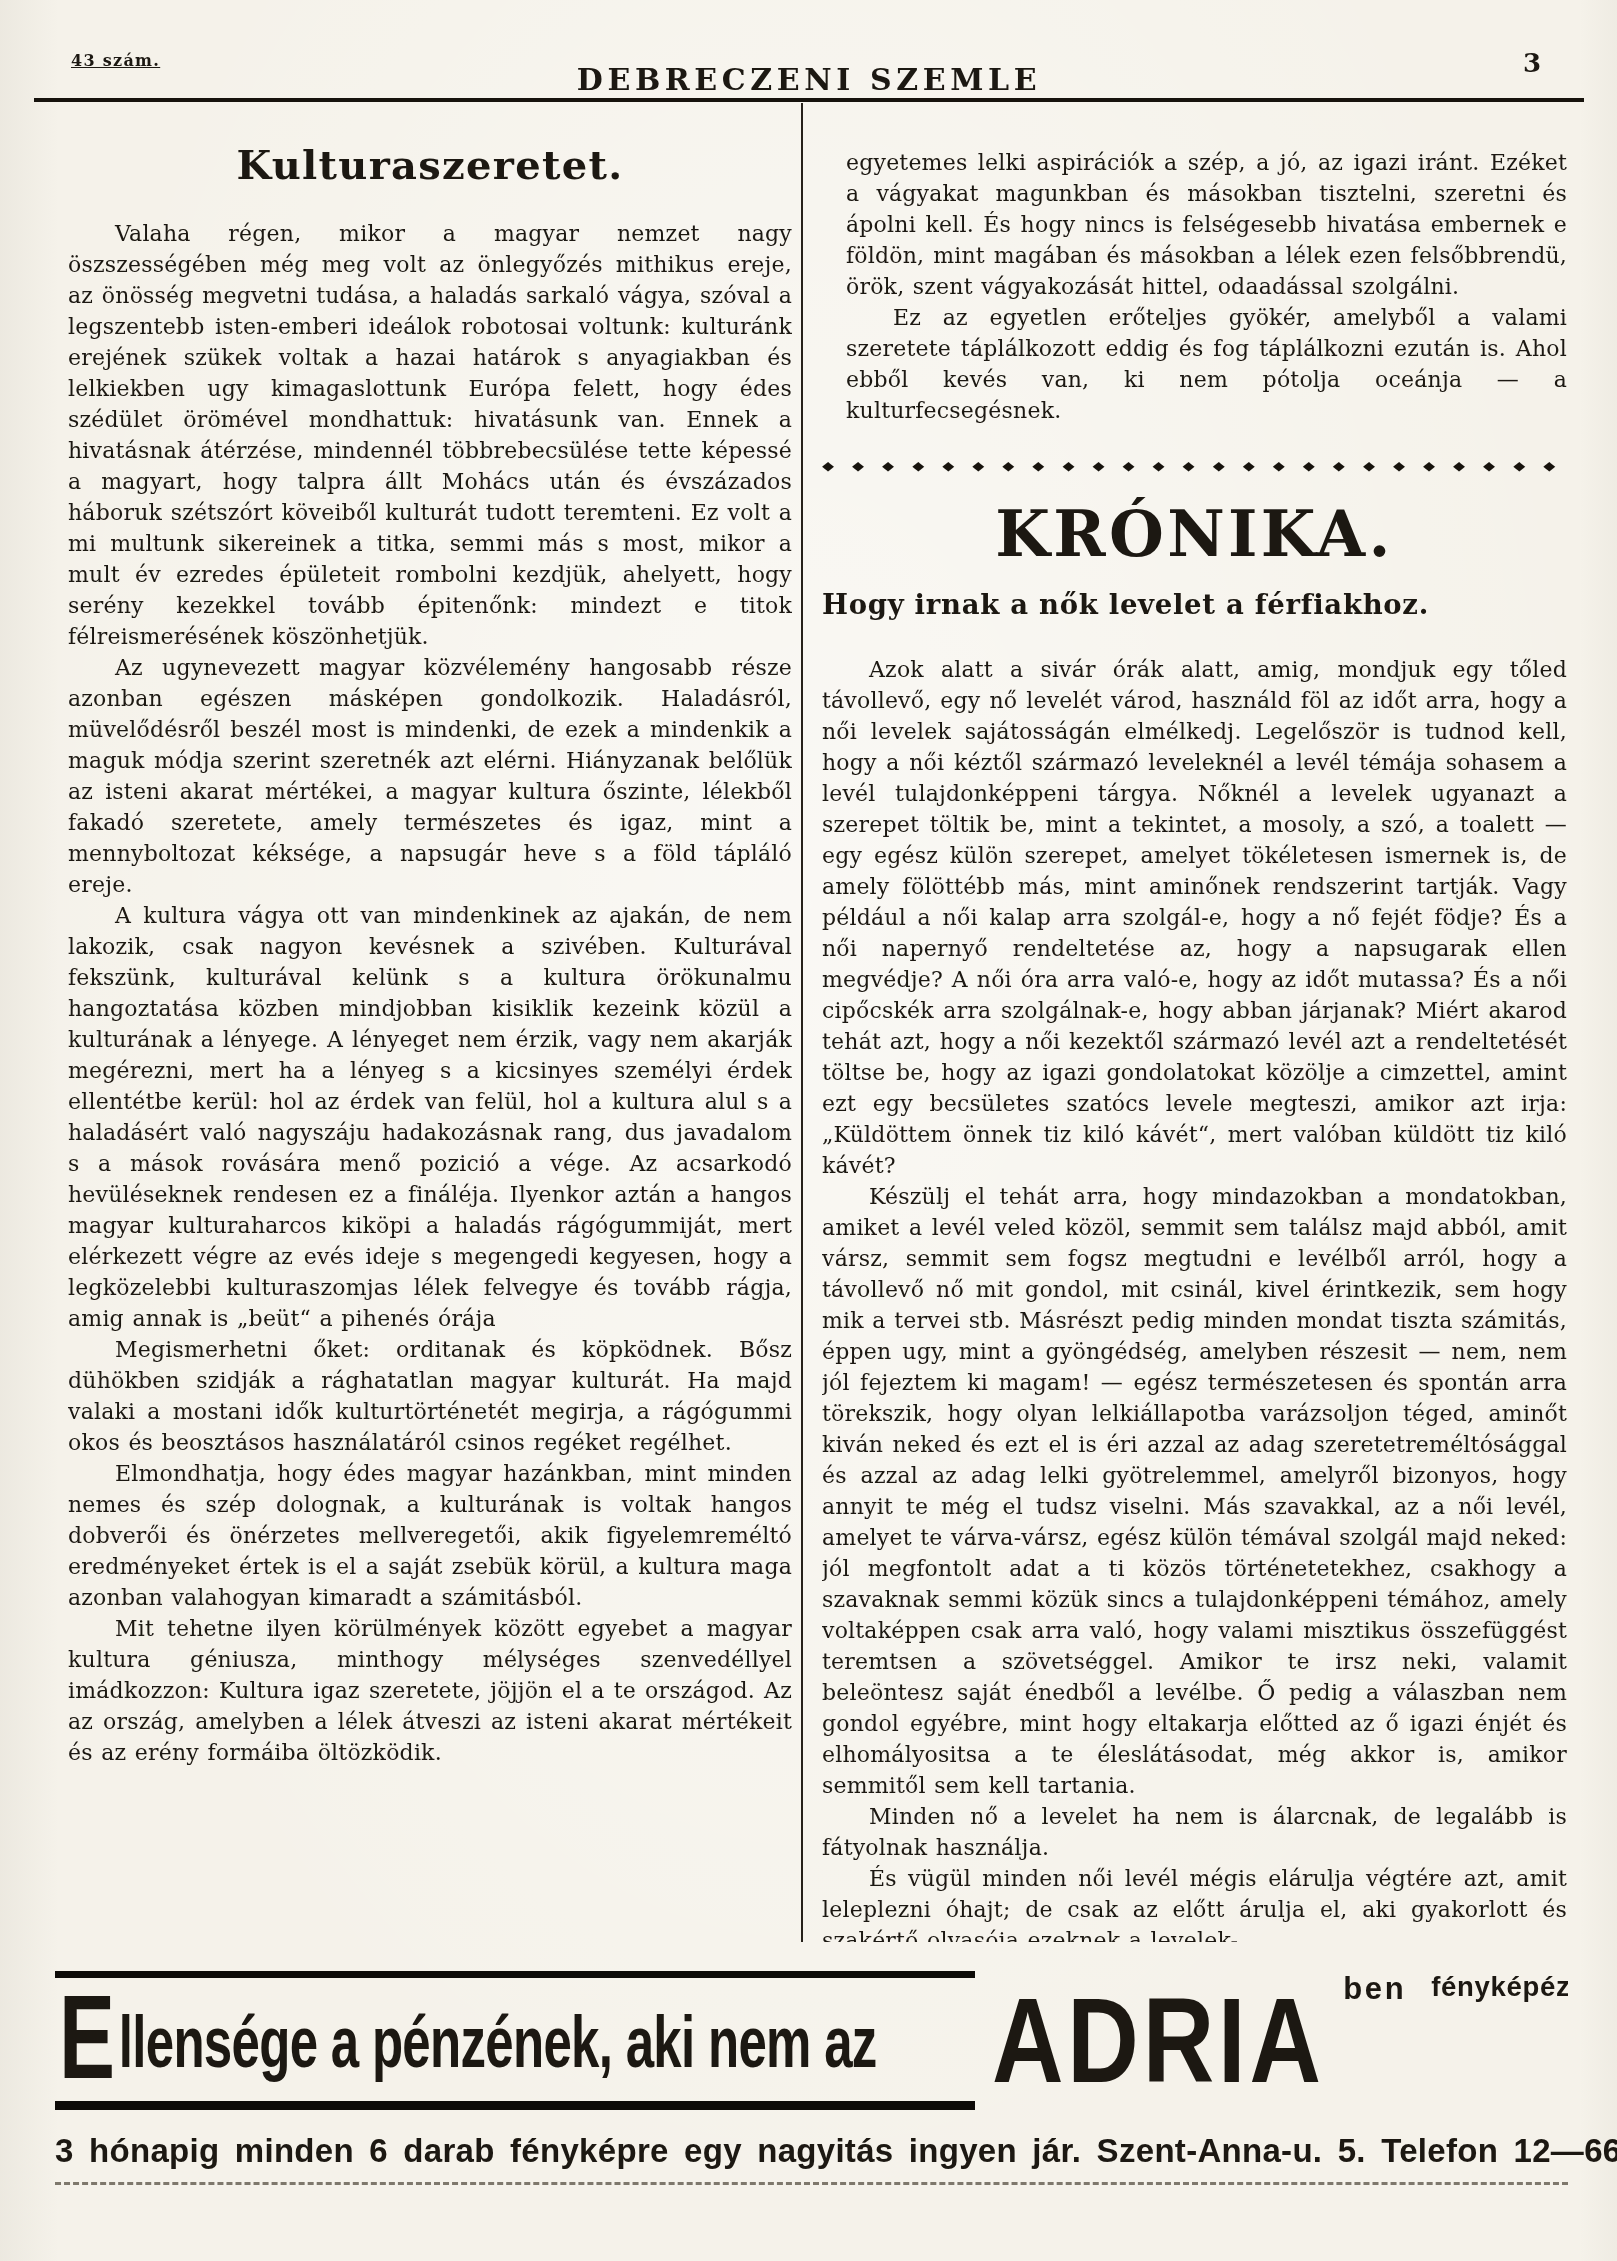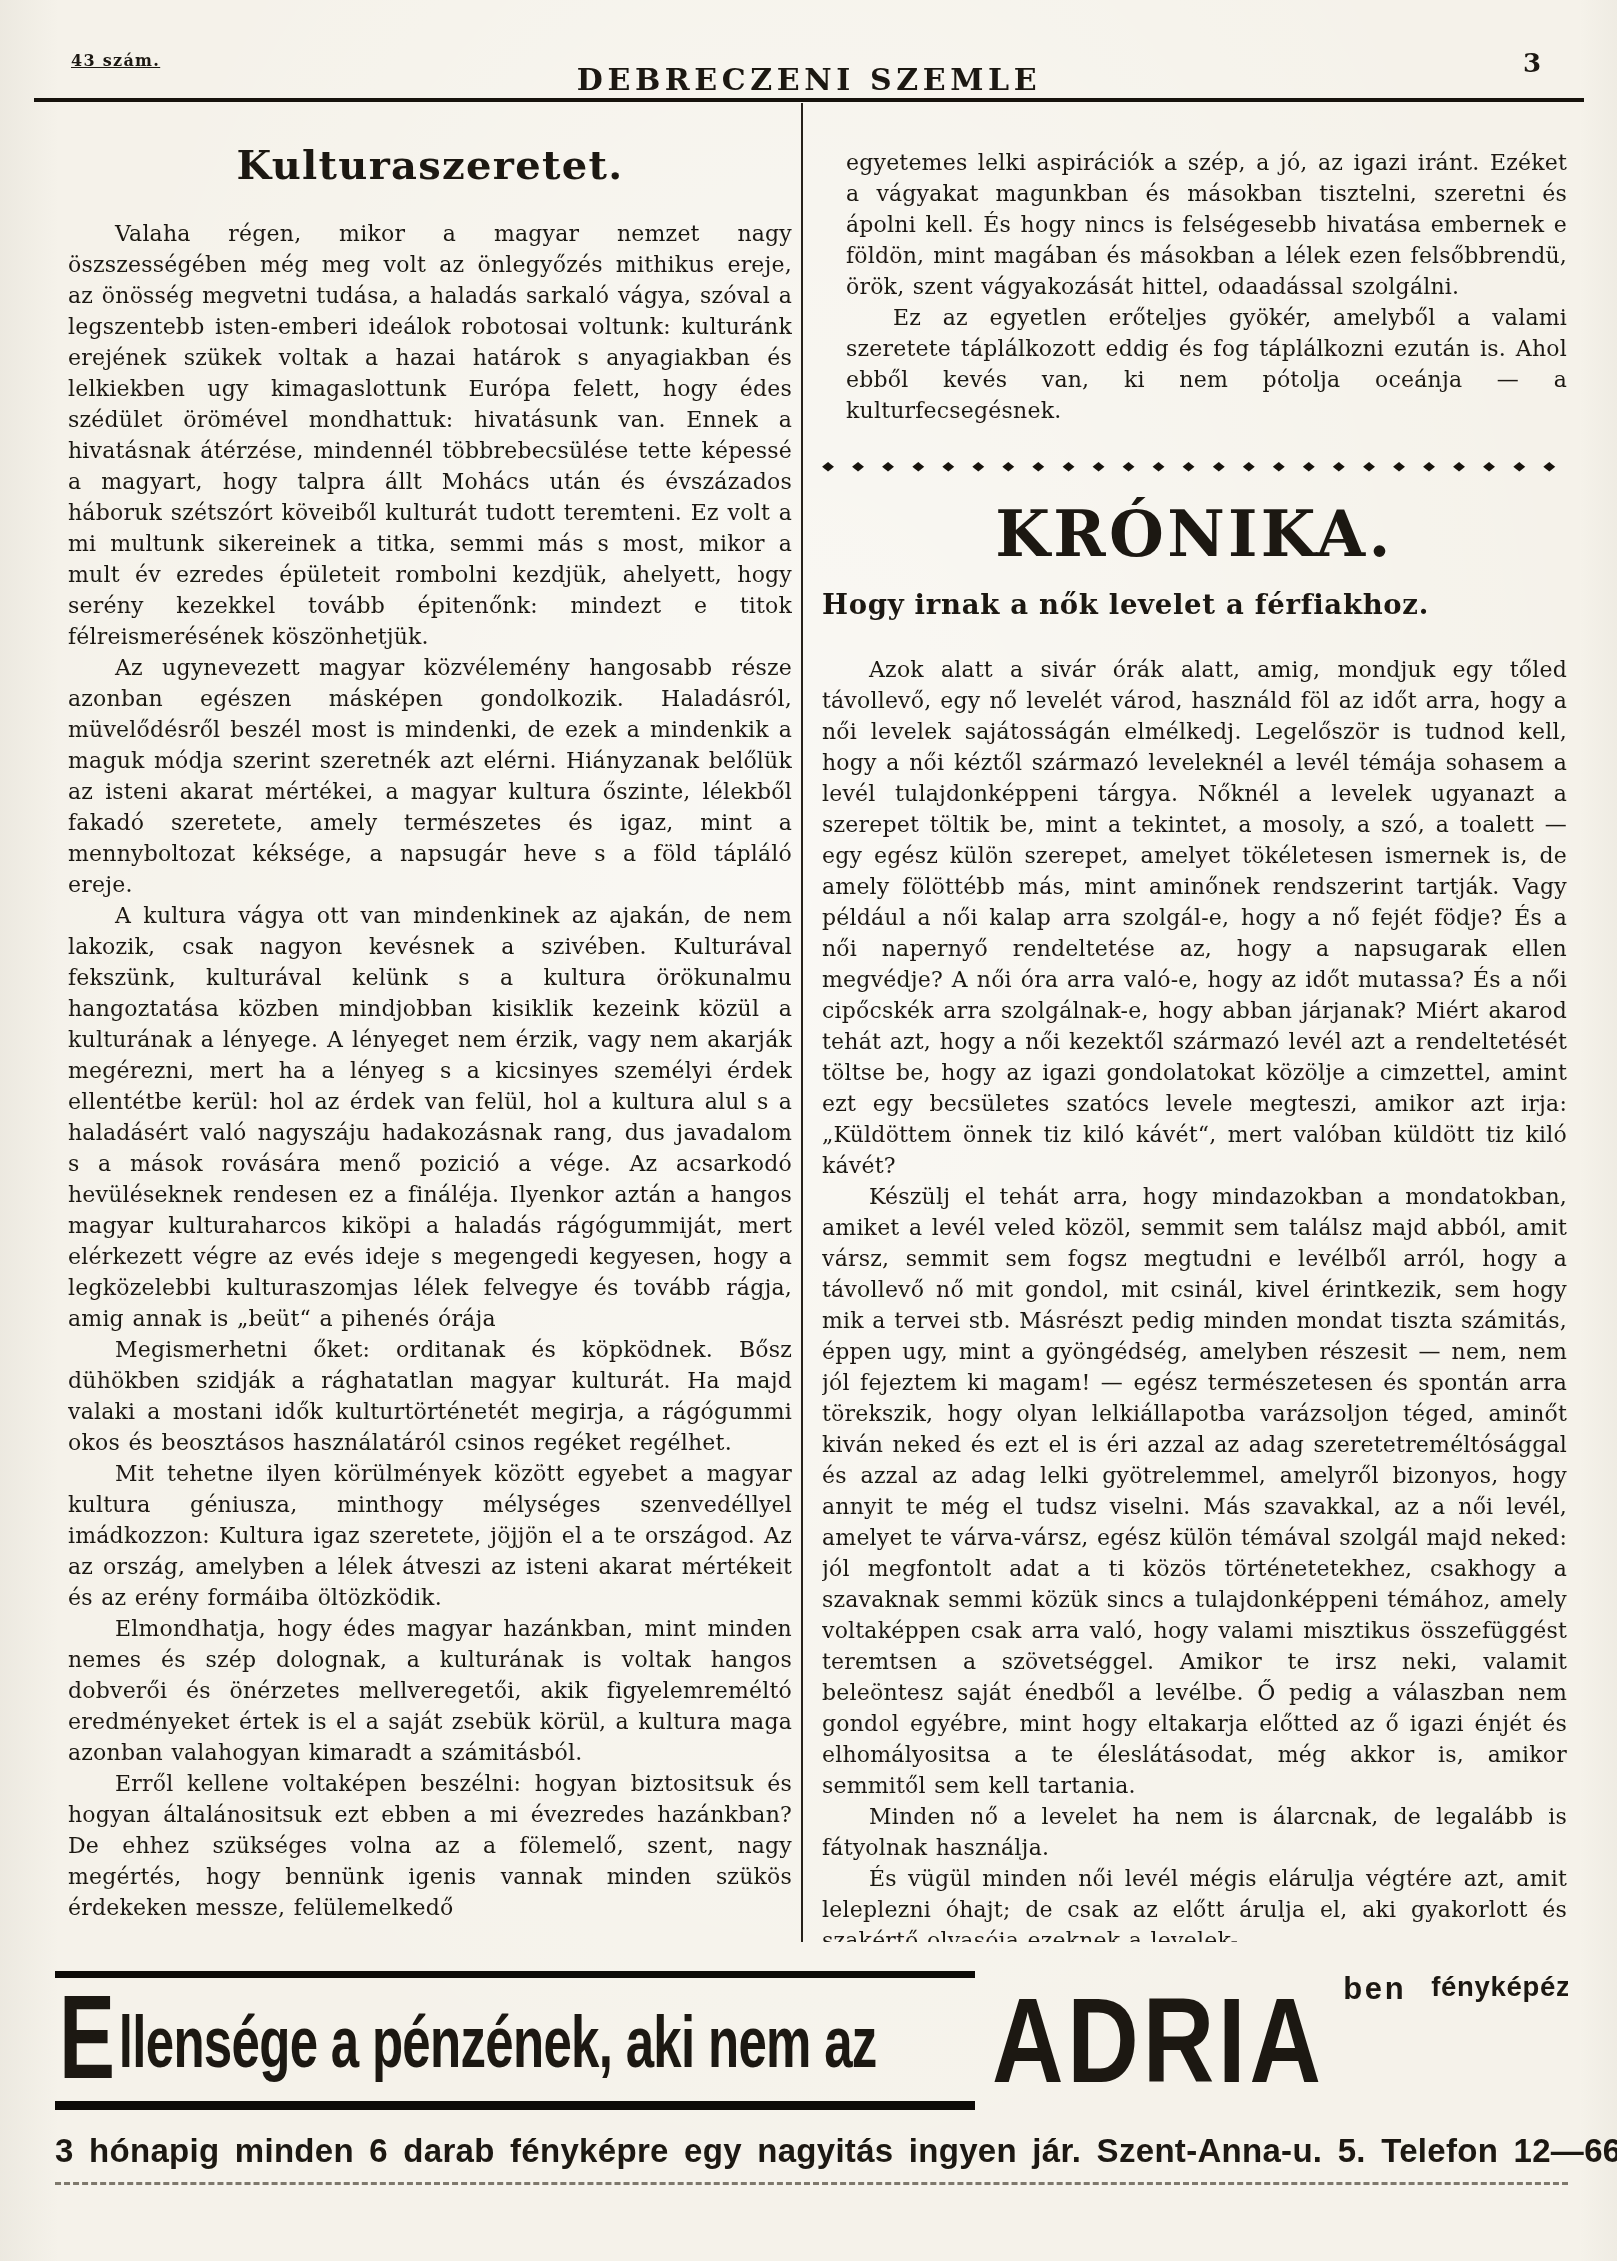--- a/index.html
+++ b/index.html
@@ -66,23 +66,22 @@
   <div class="head-rule"></div>
   <div class="col-rule"></div>
 
   <div class="col col-left">
     <h1 class="article-title">Kulturaszeretet.</h1>
     <div>
         <p class="para">Valaha régen, mikor a magyar nemzet nagy öszszességében még meg volt az önlegyőzés mithikus ereje, az önösség megvetni tudása, a haladás sarkaló vágya, szóval a legszentebb isten-emberi ideálok robotosai voltunk: kulturánk erejének szükek voltak a hazai határok s anyagiakban és lelkiekben ugy kimagaslottunk Európa felett, hogy édes szédület örömével mondhattuk: hivatásunk van. Ennek a hivatásnak átérzése, mindennél többrebecsülése tette képessé a magyart, hogy talpra állt Mohács után és évszázados háboruk szétszórt köveiből kulturát tudott teremteni. Ez volt a mi multunk sikereinek a titka, semmi más s most, mikor a mult év ezredes épületeit rombolni kezdjük, ahelyett, hogy serény kezekkel tovább épitenőnk: mindezt e titok félreismerésének köszönhetjük.</p>
         <p class="para">Az ugynevezett magyar közvélemény hangosabb része azonban egészen másképen gondolkozik. Haladásról, müvelődésről beszél most is mindenki, de ezek a mindenkik a maguk módja szerint szeretnék azt elérni. Hiányzanak belőlük az isteni akarat mértékei, a magyar kultura őszinte, lélekből fakadó szeretete, amely természetes és igaz, mint a mennyboltozat kéksége, a napsugár heve s a föld tápláló ereje.</p>
         <p class="para">A kultura vágya ott van mindenkinek az ajakán, de nem lakozik, csak nagyon kevésnek a szivében. Kulturával fekszünk, kulturával kelünk s a kultura örökunalmu hangoztatása közben mindjobban kisiklik kezeink közül a kulturának a lényege. A lényeget nem érzik, vagy nem akarják megérezni, mert ha a lényeg s a kicsinyes személyi érdek ellentétbe kerül: hol az érdek van felül, hol a kultura alul s a haladásért való nagyszáju hadakozásnak rang, dus javadalom s a mások rovására menő pozició a vége. Az acsarkodó hevüléseknek rendesen ez a fináléja. Ilyenkor aztán a hangos magyar kulturaharcos kiköpi a haladás rágógummiját, mert elérkezett végre az evés ideje s megengedi kegyesen, hogy a legközelebbi kulturaszomjas lélek felvegye és tovább rágja, amig annak is „beüt“ a pihenés órája</p>
         <p class="para">Megismerhetni őket: orditanak és köpködnek. Bősz dühökben szidják a rághatatlan magyar kulturát. Ha majd valaki a mostani idők kulturtörténetét megirja, a rágógummi okos és beosztásos használatáról csinos regéket regélhet.</p>
+        <p class="para">Elmondhatja, hogy édes magyar hazánkban, mint minden nemes és szép dolognak, a kulturának is voltak hangos dobverői és önérzetes mellveregetői, akik figyelemreméltó eredményeket értek is el a saját zsebük körül, a kultura maga azonban valahogyan kimaradt a számitásból.</p>
         <p class="para">Mit tehetne ilyen körülmények között egyebet a magyar kultura géniusza, minthogy mélységes szenvedéllyel imádkozzon: Kultura igaz szeretete, jöjjön el a te országod. Az az ország, amelyben a lélek átveszi az isteni akarat mértékeit és az erény formáiba öltözködik.</p>
-        <p class="para">Elmondhatja, hogy édes magyar hazánkban, mint minden nemes és szép dolognak, a kulturának is voltak hangos dobverői és önérzetes mellveregetői, akik figyelemreméltó eredményeket értek is el a saját zsebük körül, a kultura maga azonban valahogyan kimaradt a számitásból.</p>
-        <p class="para">Erről kellene voltaképen beszélni: hogyan biztositsuk és hogyan általánositsuk ezt ebben a mi évezredes hazánkban? De ehhez szükséges volna az a fölemelő, szent, nagy megértés, hogy bennünk igenis vannak minden szükös érdekeken messze, felülemelkedő</p>
       </div>
   </div>
 
   <div class="col col-right">
     <div class="rc-top">
         <p class="para noindent">egyetemes lelki aspirációk a szép, a jó, az igazi iránt. Ezéket a vágyakat magunkban és másokban tisztelni, szeretni és ápolni kell. És hogy nincs is felségesebb hivatása embernek e földön, mint magában és másokban a lélek ezen felsőbbrendü, örök, szent vágyakozását hittel, odaadással szolgálni.</p>
         <p class="para">Ez az egyetlen erőteljes gyökér, amelyből a valami szeretete táplálkozott eddig és fog táplálkozni ezután is. Ahol ebből kevés van, ki nem pótolja oceánja — a kulturfecsegésnek.</p>
       </div>
     <div class="ornament">◆ ◆ ◆ ◆ ◆ ◆ ◆ ◆ ◆ ◆ ◆ ◆ ◆ ◆ ◆ ◆ ◆ ◆ ◆ ◆ ◆ ◆ ◆ ◆ ◆ ◆ ◆ ◆ ◆ ◆ ◆ ◆ ◆ ◆</div>
     <h2 class="kronika-title">KRÓNIKA.</h2>

